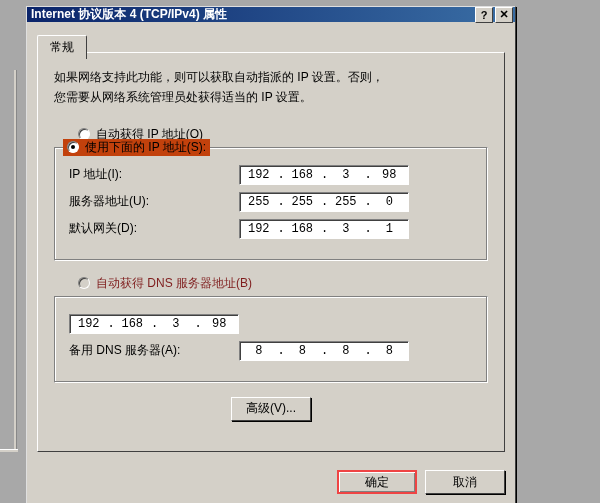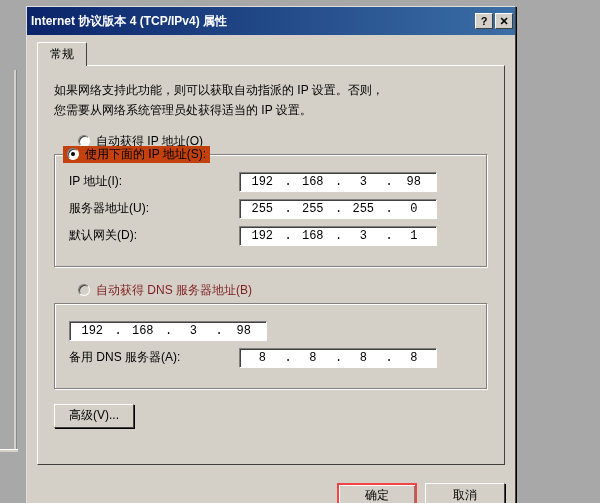--- a/index.html
+++ b/index.html
@@ -36,21 +36,21 @@
     left: 26px;
     top: 6px;
     width: 488px;
     background: #d4d0c8;
     border: 1px solid #404040;
     border-top-color: #dfdfdf;
     border-left-color: #dfdfdf;
     box-shadow: 1px 1px 0 #000;
   }
   .titlebar {
-    height: 28px;
+    height: 15px;
     background: linear-gradient(to right, #0a246a, #3a6ea5);
     color: #fff;
     display: flex;
     align-items: center;
     padding: 0 2px 0 4px;
     font-weight: bold;
     font-size: 12px;
   }
   .titlebar-text { flex: 1; white-space: nowrap; overflow: hidden; }
   .sysbtn {
@@ -81,36 +81,36 @@
     z-index: 2;
   }
   .tab {
     padding: 3px 12px 3px 12px;
     background: #d4d0c8;
     border: 1px solid #fff;
     border-right-color: #404040;
     border-bottom: none;
     border-radius: 2px 2px 0 0;
     position: relative;
-    top: 1px;
+    top: 7px;
   }
   .tabpanel {
     border: 1px solid #fff;
     border-right-color: #404040;
     border-bottom-color: #404040;
     background: #d4d0c8;
     padding: 14px 16px 12px 16px;
     position: relative;
     z-index: 1;
     min-height: 400px;
     box-sizing: border-box;
   }
   .desc {
     line-height: 1.7;
-    margin-bottom: 12px;
+    margin-bottom: 18px;
   }
   
   .groupbox {
     border: 1px solid #808080;
     border-right-color: #fff;
     border-bottom-color: #fff;
     box-shadow: inset -1px -1px 0 #808080, inset 1px 1px 0 #fff;
     padding: 10px 14px 14px 14px;
     margin-bottom: 14px;
     position: relative;
@@ -158,21 +158,21 @@
   .disabled-text { color: #7f1d1d; }
   .field-row {
     display: flex;
     align-items: center;
     margin: 7px 0;
   }
   .field-label {
     width: 170px;
   }
   .ip-input {
-    width: 198px;
+    width: 170px;
     height: 20px;
     background: #fff;
     border: 1px solid #808080;
     border-right-color: #fff;
     border-bottom-color: #fff;
     box-shadow: inset 1px 1px 0 #404040;
     display: flex;
     align-items: center;
     box-sizing: border-box;
   }
@@ -201,21 +201,21 @@
     padding: 0 12px;
     box-sizing: border-box;
     cursor: default;
   }
   .btn.default {
     border: 2px solid #ef4444;
     box-shadow: inset 1px 1px 0 #fff, inset -1px -1px 0 #808080;
   }
   .adv-row {
     display: flex;
-    justify-content: flex-start;
+    justify-content: center;
     margin-top: 12px;
   }
   .footer {
     display: flex;
     justify-content: flex-end;
     gap: 8px;
     padding: 8px 10px 10px 0;
   }
 </style>
 </head>

